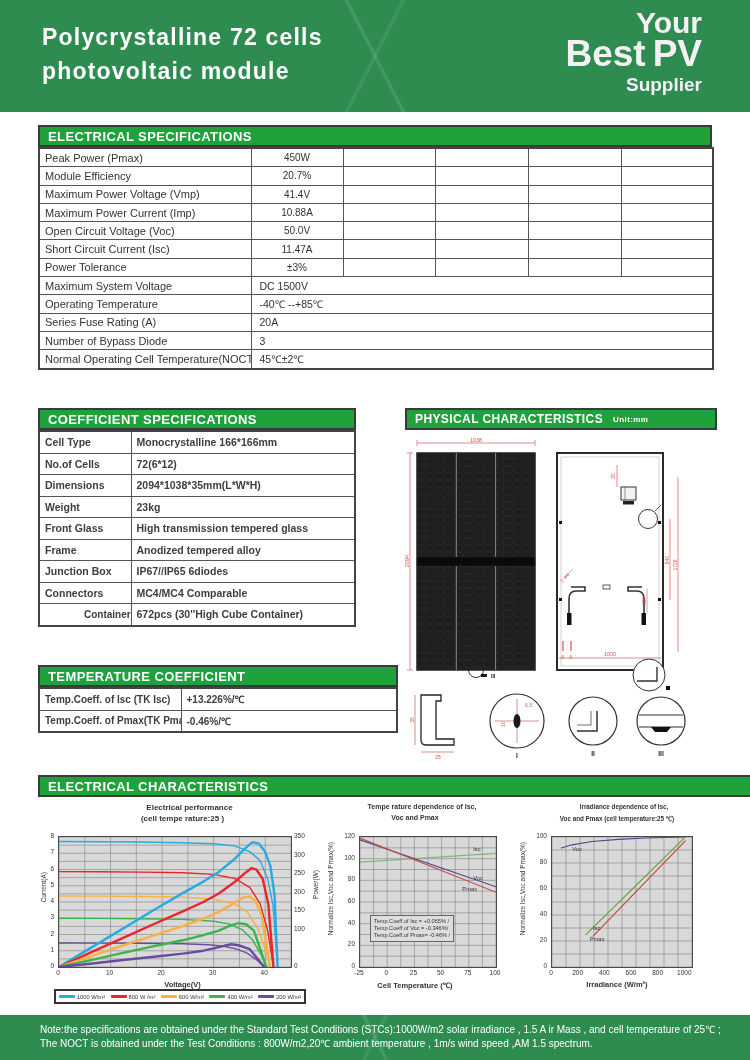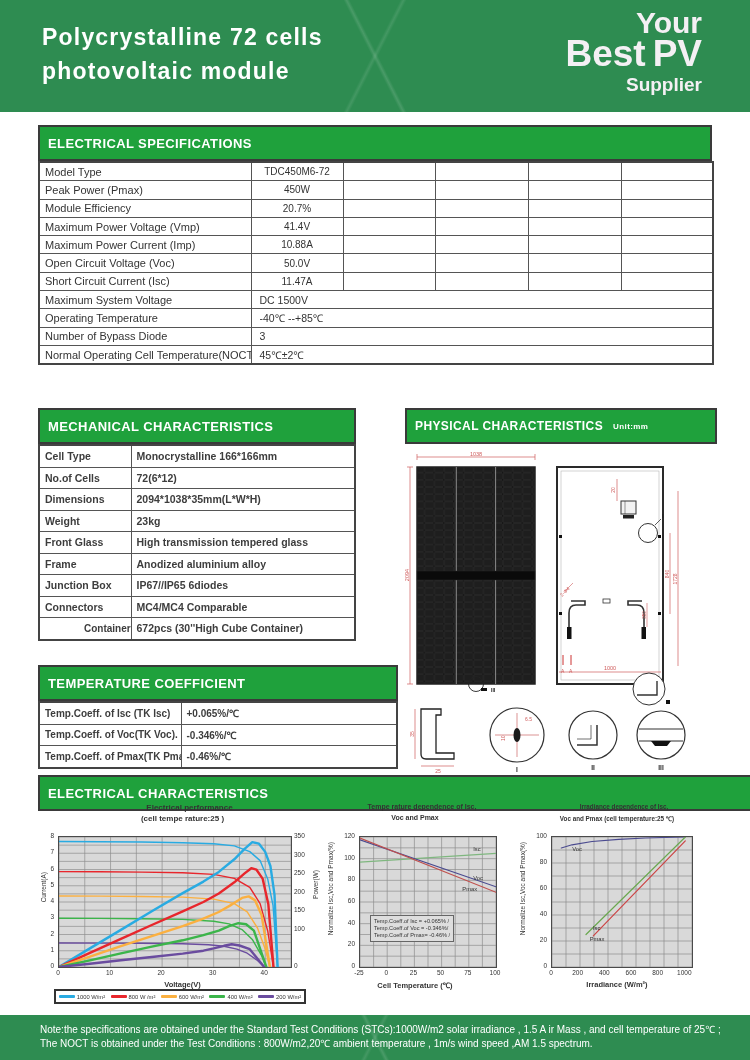--- a/index.html
+++ b/index.html
@@ -12,21 +12,21 @@
                linear-gradient(-63deg,transparent 49.6%,rgba(255,255,255,.10) 50%,transparent 50.4%);}
   .banner-title{position:absolute;left:42px;top:20px;font-size:23px;font-weight:bold;letter-spacing:1.2px;line-height:34px;}
   .logo{position:absolute;right:48px;top:8px;text-align:right;font-weight:bold;line-height:1;color:#f4f0f4;}
   .logo-your{font-size:30px;}
   .logo-bestpv{font-size:37px;margin-top:-3px;}
   .logo-pv{margin-left:7px;}
   .logo-supplier{font-size:19px;margin-top:3px;}
   .footer{position:absolute;left:0;top:1015px;width:750px;height:45px;background:#2e8c51;color:#fff;font-size:10px;line-height:14px;box-sizing:border-box;padding:8px 0 0 40px;}
 
   
-  .sec-bar{background:#1fa13c;border:2px solid #3a3a3a;color:#fff;font-weight:bold;font-size:13px;letter-spacing:.4px;display:flex;align-items:center;padding:16px 8px;box-sizing:border-box;height:21px;}
+  .sec-bar{background:#1fa13c;border:2px solid #3a3a3a;color:#fff;font-weight:bold;font-size:13px;letter-spacing:.4px;display:flex;align-items:center;padding:9px 8px;box-sizing:border-box;height:21px;}
   .sec-bar .unit{font-size:8px;margin-left:10px;font-weight:bold;}
 
   
   table{border-collapse:collapse;width:100%;table-layout:fixed;}
   .spec-table{border:2px solid #444;}
   td{border:1px solid #555;color:#333;overflow:hidden;white-space:nowrap;}
 
   .elec{position:absolute;left:38px;top:125px;width:674px;}
   .elec td{height:17.3px;font-size:11px;padding:0 5px;}
   .elec td.val{text-align:center;font-size:10px;}
@@ -101,28 +101,20 @@
       <colgroup>
           <col style="width:212px">
           <col style="width:92px">
           <col style="width:92px">
           <col style="width:93px">
           <col style="width:93px">
           <col style="width:92px">
         </colgroup>
       <tbody>
           <tr>
-            <td class="lbl">Model Type</td>
-            <td class="val">TDC450M6-72</td>
-            <td class="emp"></td>
-            <td class="emp"></td>
-            <td class="emp"></td>
-            <td class="emp"></td>
-          </tr>
-          <tr>
             <td class="lbl">Peak Power (Pmax)</td>
             <td class="val">450W</td>
             <td class="emp"></td>
             <td class="emp"></td>
             <td class="emp"></td>
             <td class="emp"></td>
           </tr>
           <tr>
             <td class="lbl">Module Efficiency</td>
             <td class="val">20.7%</td>
@@ -157,42 +149,54 @@
           </tr>
           <tr>
             <td class="lbl">Short Circuit Current (Isc)</td>
             <td class="val">11.47A</td>
             <td class="emp"></td>
             <td class="emp"></td>
             <td class="emp"></td>
             <td class="emp"></td>
           </tr>
           <tr>
+            <td class="lbl">Power Tolerance</td>
+            <td class="val">±3%</td>
+            <td class="emp"></td>
+            <td class="emp"></td>
+            <td class="emp"></td>
+            <td class="emp"></td>
+          </tr>
+          <tr>
             <td class="lbl">Maximum System Voltage</td>
             <td class="val spanv" colspan="5">DC 1500V</td>
           </tr>
           <tr>
             <td class="lbl">Operating Temperature</td>
             <td class="val spanv" colspan="5">-40℃ --+85℃</td>
+          </tr>
+          <tr>
+            <td class="lbl">Series Fuse Rating (A)</td>
+            <td class="val spanv" colspan="5">20A</td>
           </tr>
           <tr>
             <td class="lbl">Number of Bypass Diode</td>
             <td class="val spanv" colspan="5">3</td>
           </tr>
           <tr>
             <td class="lbl">Normal Operating Cell Temperature(NOCT)</td>
             <td class="val spanv" colspan="5">45℃±2℃</td>
           </tr>
         </tbody>
     </table>
   </section>
 
   <section class="mech">
     <div class="sec-bar">
-        <span>MECHANICAL  CHARACTERISTICS</span>
+        <span>COEFFICIENT  SPECIFICATIONS</span>
       </div>
     <table class="spec-table">
       <colgroup>
           <col style="width:92px">
           <col>
         </colgroup>
       <tbody>
           <tr>
             <td class="lbl">Cell Type</td>
             <td class="val">Monocrystalline   166*166mm</td>
@@ -208,21 +212,21 @@
           <tr>
             <td class="lbl">Weight</td>
             <td class="val">23kg</td>
           </tr>
           <tr>
             <td class="lbl">Front Glass</td>
             <td class="val">High transmission tempered glass</td>
           </tr>
           <tr>
             <td class="lbl">Frame</td>
-            <td class="val">Anodized aluminium alloy</td>
+            <td class="val">Anodized tempered alloy</td>
           </tr>
           <tr>
             <td class="lbl">Junction Box</td>
             <td class="val">IP67//IP65  6diodes</td>
           </tr>
           <tr>
             <td class="lbl">Connectors</td>
             <td class="val">MC4/MC4 Comparable</td>
           </tr>
           <tr>
@@ -238,25 +242,21 @@
         <span>TEMPERATURE  COEFFICIENT</span>
       </div>
     <table class="spec-table">
       <colgroup>
           <col style="width:142px">
           <col>
         </colgroup>
       <tbody>
           <tr>
             <td class="lbl">Temp.Coeff. of  Isc (TK  Isc)</td>
-            <td class="val">+0.065%/℃</td>
-          </tr>
-          <tr>
-            <td class="lbl">Temp.Coeff. of  Voc(TK  Voc).</td>
-            <td class="val">-0.346%/℃</td>
+            <td class="val">+13.226%/℃</td>
           </tr>
           <tr>
             <td class="lbl">Temp.Coeff. of  Pmax(TK  Pmax)</td>
             <td class="val">-0.46%/℃</td>
           </tr>
         </tbody>
     </table>
   </section>
 
   <section class="phys">

